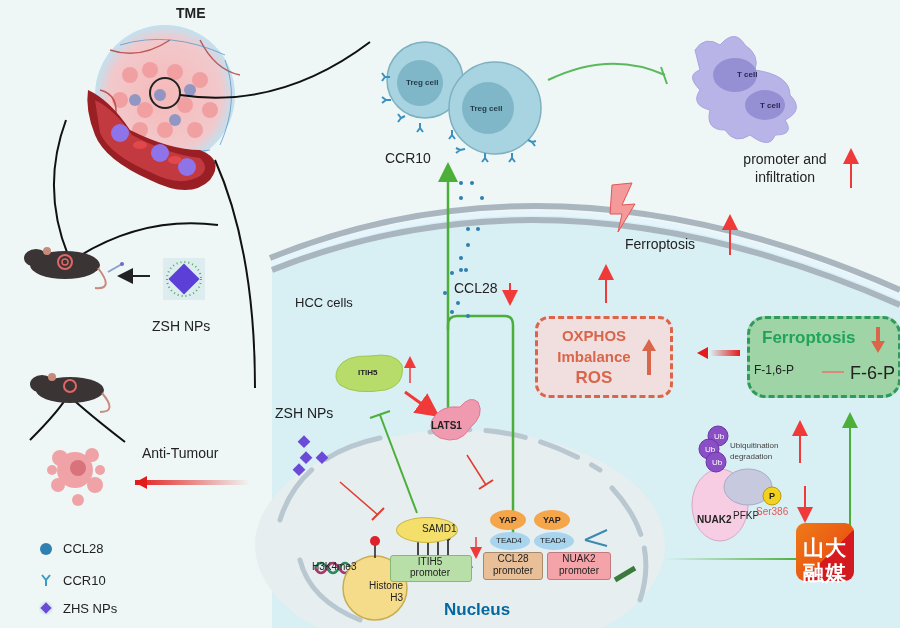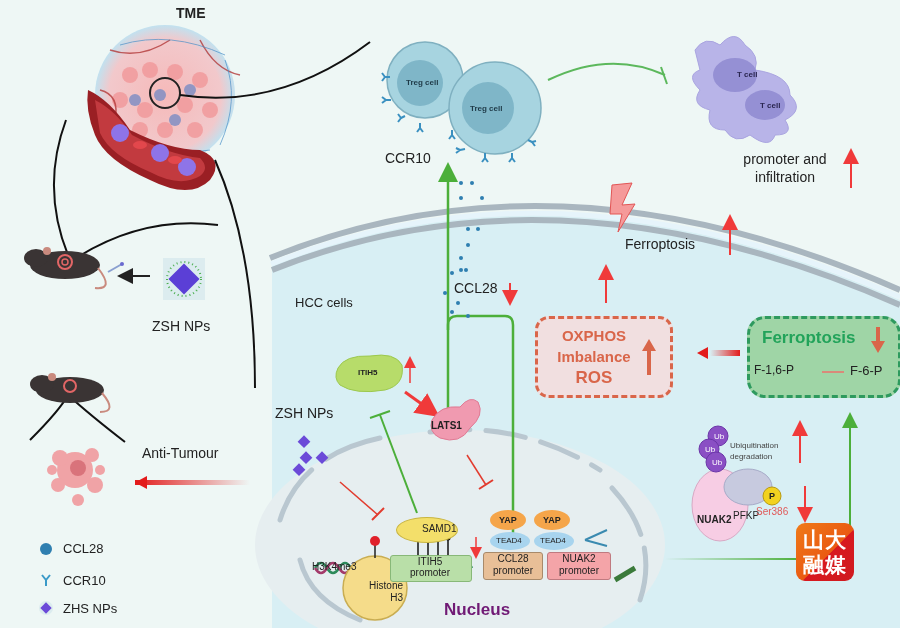--- a/index.html
+++ b/index.html
@@ -318,21 +318,21 @@
   </svg>
 </div>
 
 <div class="box-gly">
   <div class="lbl" style="left:12px;top:9px;font-size:17px;font-weight:bold;color:#22a35a;">Ferroptosis</div>
   <svg class="abs" style="left:120px;top:6px;" width="16" height="30">
     <path d="M8,28 L15,16 L10,16 L10,2 L6,2 L6,16 L1,16 Z" fill="#d9664a"></path>
   </svg>
   <div class="lbl" style="left:4px;top:44px;font-size:12px;">F-1,6-P</div>
   <div class="abs" style="left:72px;top:52px;width:22px;height:2px;background:#d98a7a;"></div>
-  <div class="lbl" style="left:100px;top:44px;font-size:13px;">F-6-P</div>
+  <div class="lbl" style="left:100px;top:44px;font-size:18px;">F-6-P</div>
 </div>
 
 <div class="lbl t8" style="left:714px;top:432px;color:#fff;">Ub</div>
 <div class="lbl t8" style="left:705px;top:445px;color:#fff;">Ub</div>
 <div class="lbl t8" style="left:712px;top:458px;color:#fff;">Ub</div>
 <div class="abs t8" style="left:730px;top:440px;width:72px;text-align:left;color:#444;line-height:11px;">
   <div>Ubiquitination</div>
   <div>degradation</div>
 </div>
 <div class="lbl t10" style="left:733px;top:466px;font-weight:normal;margin-top:44px;">PFKP</div>
@@ -359,18 +359,18 @@
 <div class="lbl t8" style="left:540px;top:536px;">TEAD4</div>
 
 <div class="abs t10" style="left:483px;top:552px;width:58px;height:26px;background:#e8bf97;border:1px solid #a88a6a;border-radius:3px;text-align:center;line-height:12px;">
   <div>CCL28</div>
   <div>promoter</div>
 </div>
 <div class="abs t10" style="left:547px;top:552px;width:62px;height:26px;background:#f4a4a8;border:1px solid #c07a80;border-radius:3px;text-align:center;line-height:12px;">
   <div>NUAK2</div>
   <div>promoter</div>
 </div>
-<div class="lbl" style="left:444px;top:600px;font-size:17px;font-weight:bold;color:#701a75;">Nucleus</div>
+<div class="lbl" style="left:444px;top:600px;font-size:17px;font-weight:bold;color:#0369a1;">Nucleus</div>
 
 <div class="logo">
-  <div style="margin-top:4px;">山大</div>
+  <div style="margin-top:12px;">山大</div>
   <div>融媒</div>
 </div>
 
 </body></html>

